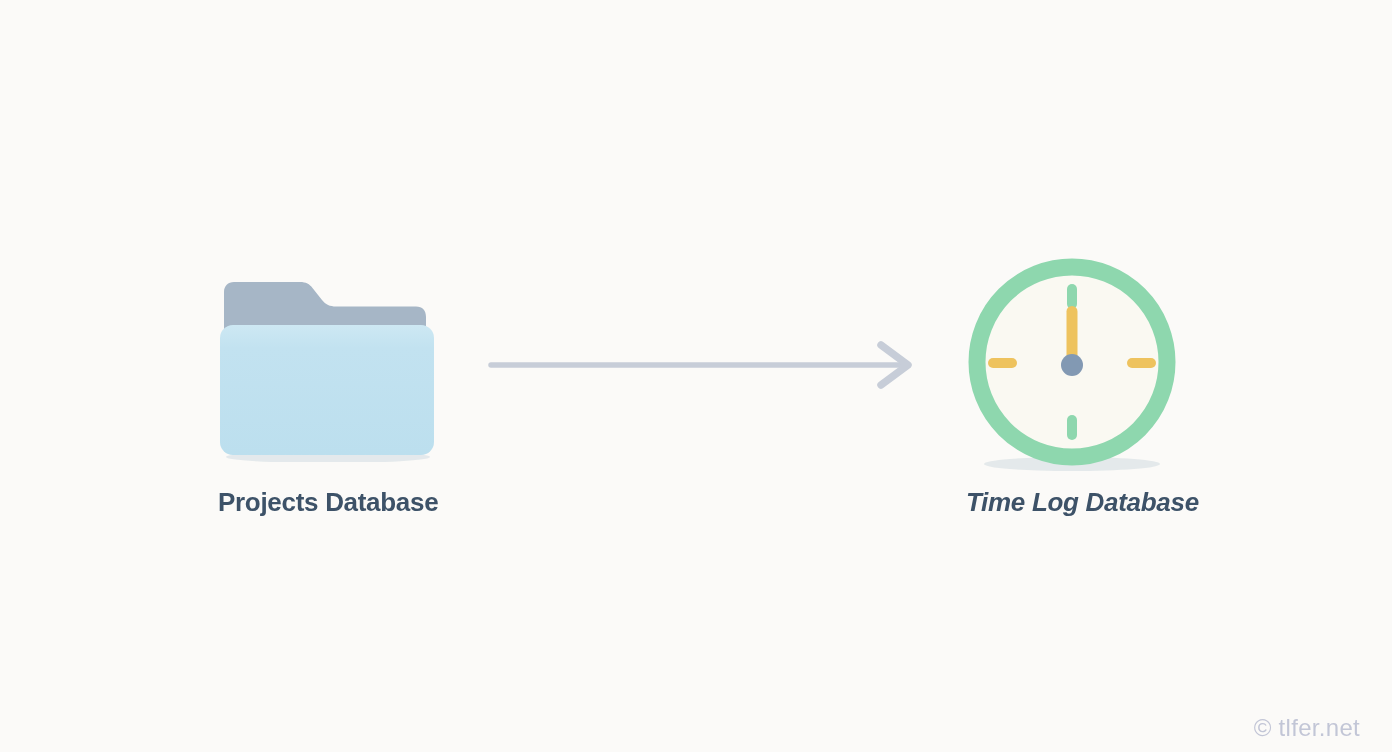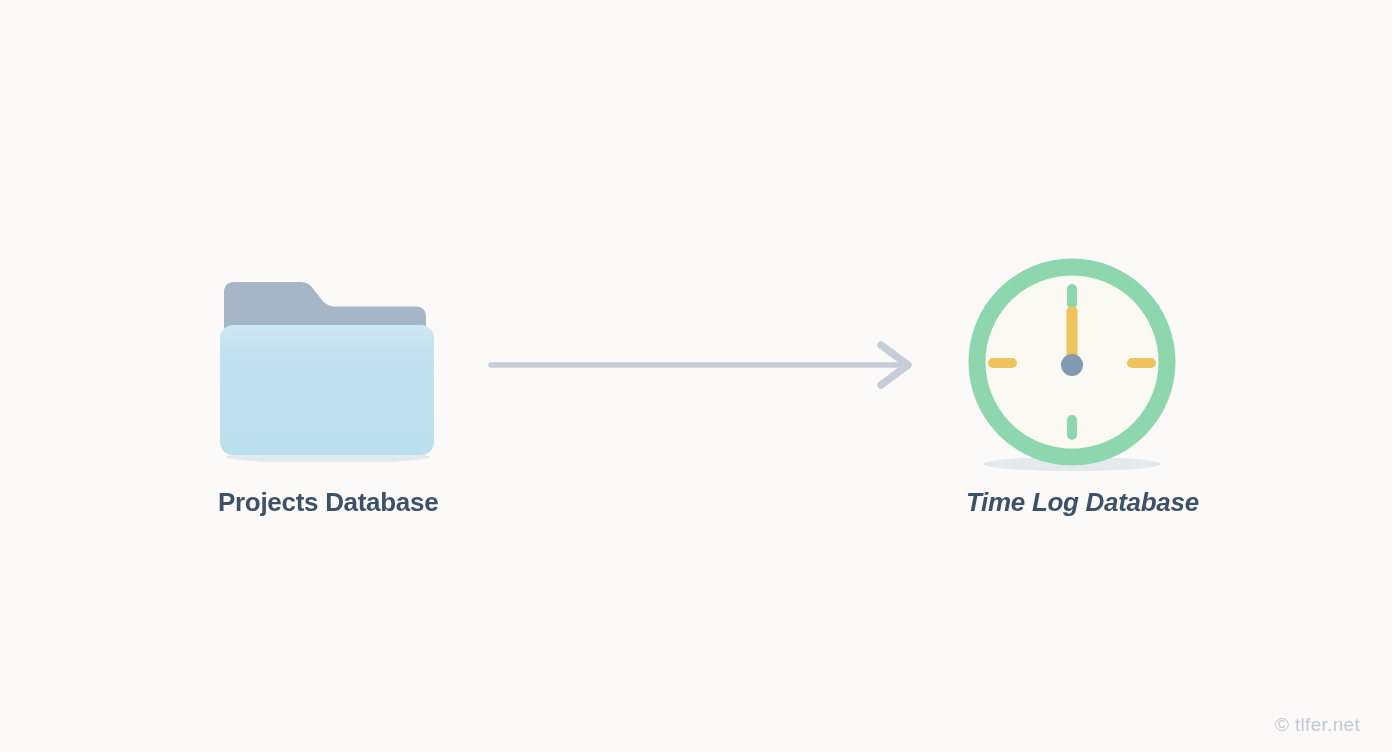--- a/index.html
+++ b/index.html
@@ -28,21 +28,21 @@
     white-space:nowrap;
     text-align:center;
   }
   .node-left .node-label{margin-top:21px;}
   .node-right .node-label{margin-top:11px;}
   .arrow-svg{position:absolute;left:483px;top:333px;}
   .watermark{
     position:absolute;
     right:32px;
     top:714px;
-    font-size:19px;
+    font-size:24px;
     color:var(--watermark);
     opacity:.85;
     letter-spacing:.3px;
   }
 </style>
 </head>
 <body>
 
 <div class="canvas">
 

